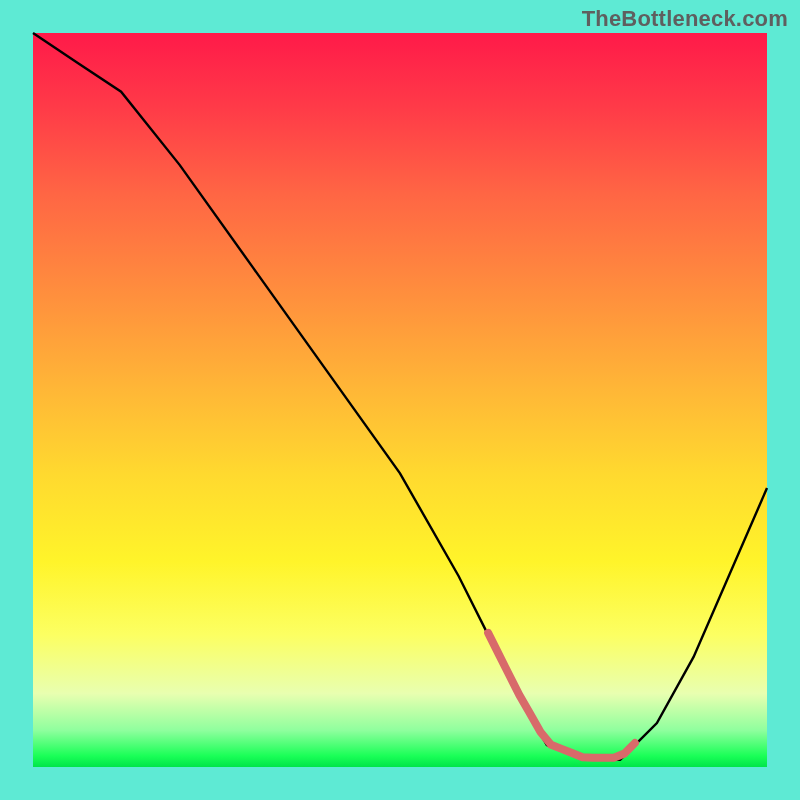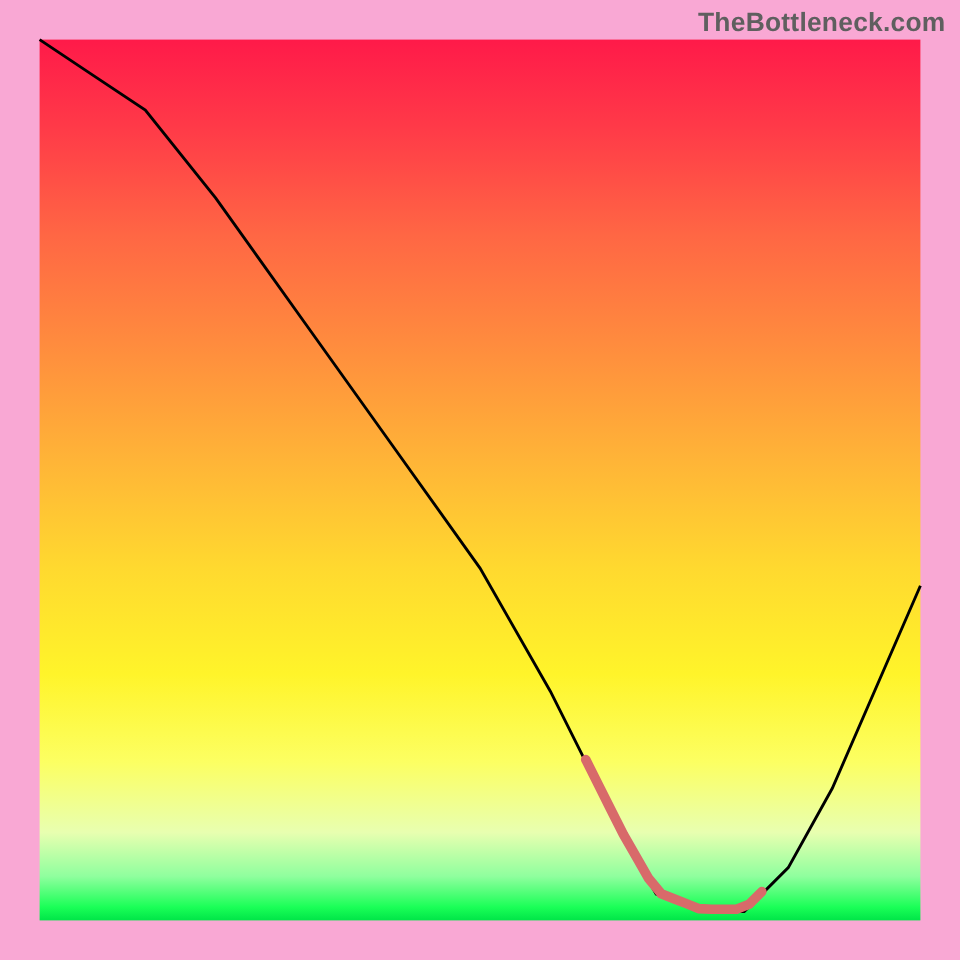--- a/index.html
+++ b/index.html
@@ -1,21 +1,21 @@
 <!DOCTYPE html>
 <html><head>
 <meta charset="utf-8">
 <style>
   * { margin: 0; padding: 0; box-sizing: border-box; }
   html, body { width: 800px; height: 800px; overflow: hidden; background: #000; }
   .frame {
     position: relative;
     width: 800px;
     height: 800px;
-    background: #f9a8d4;
+    background: #5eead4;
   }
   .watermark {
     position: absolute;
     top: 6px;
     right: 12px;
     font-family: Arial, Helvetica, sans-serif;
     font-size: 22px;
     font-weight: 600;
     color: #5f5f5f;
     letter-spacing: 0.2px;

